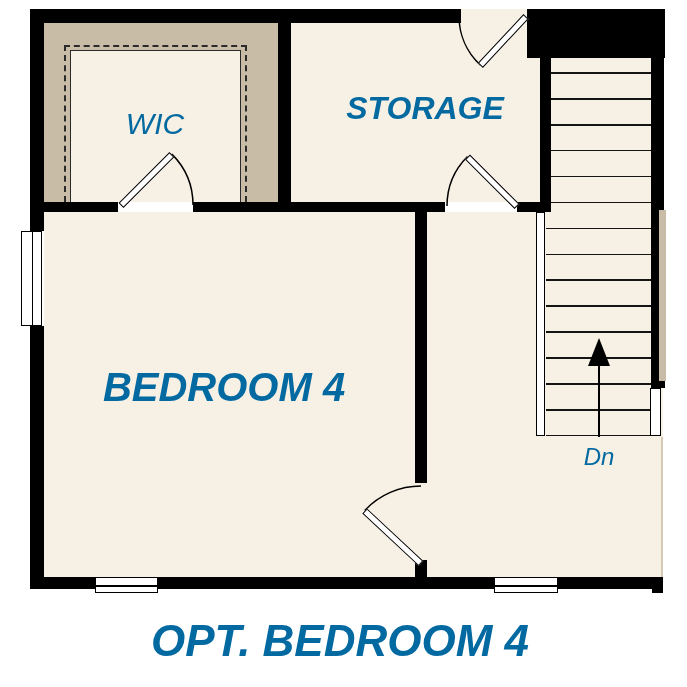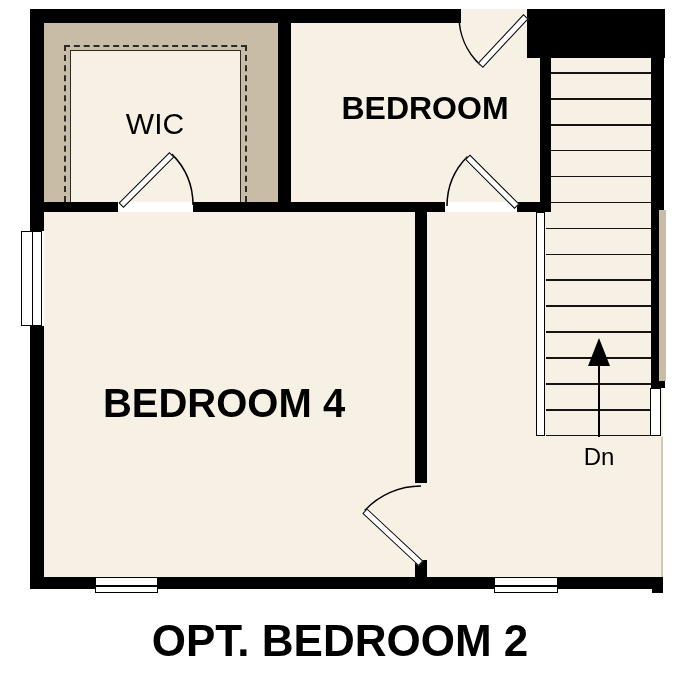--- a/index.html
+++ b/index.html
@@ -6,21 +6,21 @@
   #plan{position:relative;width:687px;height:687px;background:#ffffff;overflow:hidden;
         font-family:"Liberation Sans", sans-serif;}
   .abs{position:absolute;}
   .wall{position:absolute;background:#000000;}
   .floor{position:absolute;background:#f7f0e4;}
   .tan{position:absolute;background:#c9bca6;}
   .rail{position:absolute;background:#ffffff;border:1.5px solid #000000;box-sizing:border-box;}
   .window{position:absolute;background:#ffffff;border:1.5px solid #000000;box-sizing:border-box;}
   .door-leaf{position:absolute;height:7px;background:#ffffff;border:1.2px solid #000000;
              box-sizing:border-box;transform-origin:left center;}
-  .label{position:absolute;color:#000000;white-space:nowrap;transform:translate(-50%,-50%);}
+  .label{position:absolute;color:#0369a1;white-space:nowrap;transform:translate(-50%,-50%);font-style:italic;}
   .bold{font-weight:bold;}
   .treads{position:absolute;background:repeating-linear-gradient(to bottom,
           #141414 0px, #141414 1.7px, transparent 1.7px, transparent 25.93px);}
   .dash-h{position:absolute;border-top:2px dashed #2a2a2a;}
   .dash-v{position:absolute;border-left:2px dashed #2a2a2a;}
   svg{position:absolute;left:0;top:0;}
 </style>
 </head>
 <body>
 
@@ -81,17 +81,17 @@
     <path d="M 467.5 156.5 A 70 70 0 0 0 447 206" fill="none" stroke="#000" stroke-width="1.5"></path>
     <path d="M 421 486 A 77 77 0 0 0 364.7 510.5" fill="none" stroke="#000" stroke-width="1.5"></path>
   </svg>
 
   <div class="door-leaf" style="left:121px;top:201.5px;width:72px;transform:rotate(-45deg);"></div>
   <div class="door-leaf" style="left:526px;top:12.5px;width:67px;transform:rotate(133deg);"></div>
   <div class="door-leaf" style="left:517px;top:202.5px;width:70px;transform:rotate(-135deg);"></div>
   <div class="door-leaf" style="left:421px;top:559.5px;width:77px;transform:rotate(-137deg);"></div>
 
   <div class="label" style="left:155px;top:124px;font-size:30px;">WIC</div>
-  <div class="label bold" style="left:425px;top:108px;font-size:32px;">BEDROOM</div>
-  <div class="label bold" style="left:224px;top:387px;font-size:40px;margin-top:16px;">BEDROOM 4</div>
+  <div class="label bold" style="left:425px;top:108px;font-size:32px;">STORAGE</div>
+  <div class="label bold" style="left:224px;top:387px;font-size:40px;">BEDROOM 4</div>
   <div class="label" style="left:599px;top:457px;font-size:24px;">Dn</div>
-  <div class="label bold" style="left:340px;top:641px;font-size:44px;">OPT. BEDROOM 2</div>
+  <div class="label bold" style="left:340px;top:641px;font-size:44px;">OPT. BEDROOM 4</div>
 </div>
 
 </body></html>

